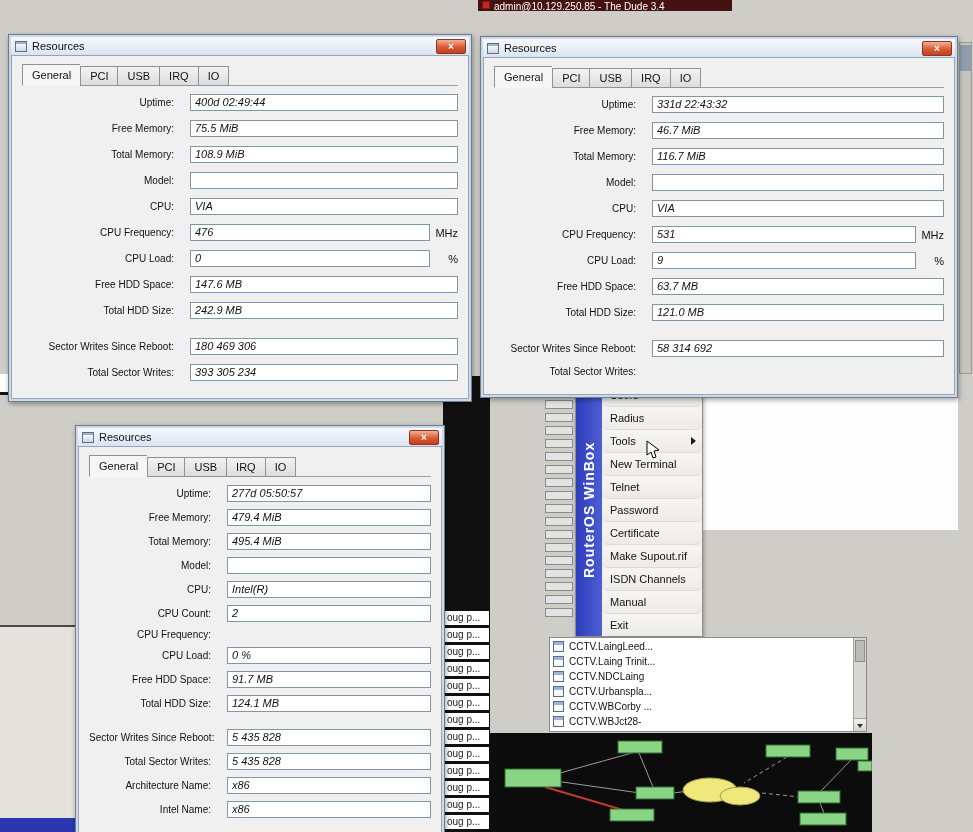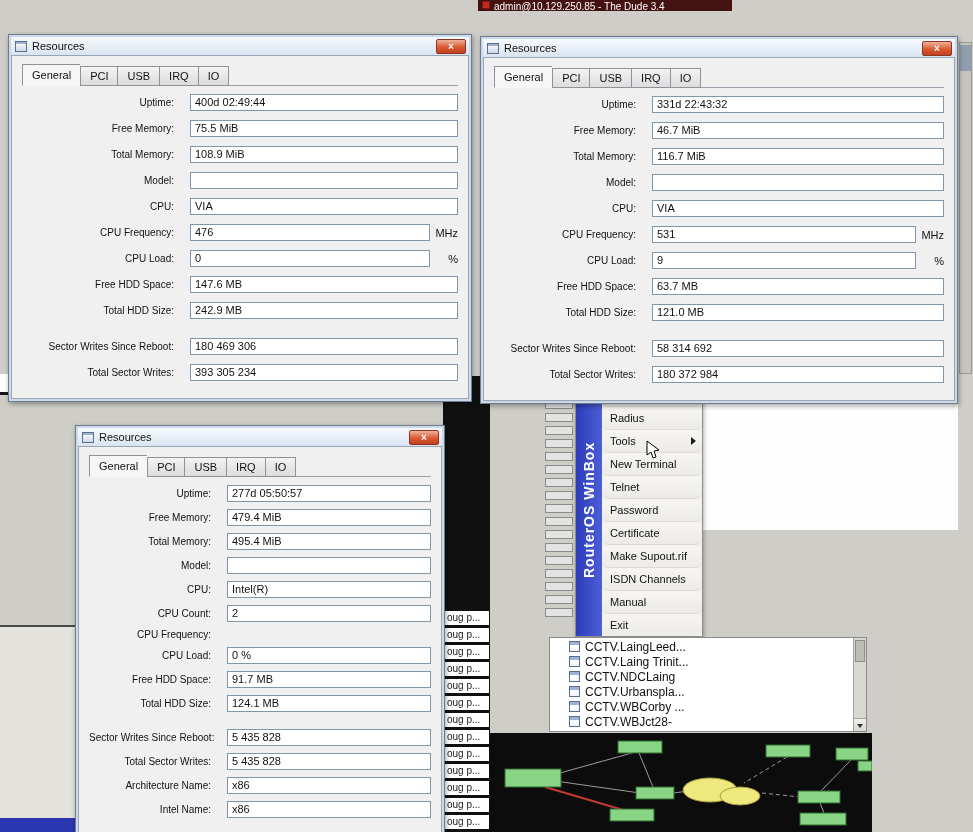--- a/index.html
+++ b/index.html
@@ -46,21 +46,21 @@
        background:linear-gradient(#f3f3f3,#dcdcdc);border:1px solid #8d929b;border-right:none;}
   .tab:last-child{border-right:1px solid #8d929b;}
   .tab.active{background:#f6f6f6;border-bottom:1px solid #f6f6f6;padding-top:4px;padding-bottom:4px;}
   .frow{display:flex;align-items:center;margin-bottom:9px;}
   .res-window[data-win="2"] .frow{margin-bottom:7px;}
   .flabel{text-align:right;padding-right:16px;font-size:10px;white-space:nowrap;flex:none;}
   .res-window[data-win="0"] .flabel{width:168px;}
   .res-window[data-win="1"] .flabel{width:158px;}
   .res-window[data-win="2"] .flabel{width:138px;}
   .fbox{flex:1;height:17px;border:1px solid #7f96ad;background:#fff;font-size:11px;
-        line-height:15px;padding:0 4px;white-space:nowrap;overflow:hidden;}
+        line-height:15px;padding:0 4px;white-space:nowrap;overflow:hidden;font-style:italic;}
   .funit{width:28px;font-size:11px;text-align:right;flex:none;}
   .fgap{height:10px;}
 
   
   #winbox-menu{left:575px;top:383px;width:128px;height:254px;display:flex;
                border:1px solid #8d8d8d;background:#f1f0ed;box-shadow:1px 2px 4px rgba(0,0,0,.3);}
   #menu-banner{width:26px;background:linear-gradient(90deg,#4d5fd4,#2c3cba);color:#fff;
                font-size:14px;font-weight:bold;letter-spacing:1px;writing-mode:vertical-rl;
                transform:rotate(180deg);text-align:center;line-height:26px;}
   #menu-items{flex:1;display:flex;flex-direction:column;}
@@ -68,21 +68,21 @@
              border-bottom:1px solid #dedbd4;background:linear-gradient(#f6f5f2,#ecebe7);
              white-space:nowrap;overflow:hidden;border-radius:7px;}
   .menu-item:last-child{border-bottom:none;}
   .submenu-arrow{position:absolute;right:6px;top:7px;width:0;height:0;
                  border-left:5px solid #1b1b1b;border-top:4px solid transparent;border-bottom:4px solid transparent;}
 
   
   #device-list{left:549px;top:637px;width:318px;height:95px;background:#fff;
                border:1px solid #8a8a8a;display:flex;}
   #device-rows{flex:1;padding-top:1px;overflow:hidden;}
-  .dev-row{height:15px;display:flex;align-items:center;font-size:12px;padding-left:19px;
+  .dev-row{height:15px;display:flex;align-items:center;font-size:10px;padding-left:3px;
            white-space:nowrap;overflow:hidden;}
   .dev-icon{width:11px;height:11px;margin-right:5px;background:linear-gradient(#fff 55%,#eef2fa);
             border:1px solid #5a6b8c;box-shadow:inset 0 3px 0 #9db3d8;flex:none;}
   #device-scrollbar{width:13px;background:#d9d7d2;border-left:1px solid #a5a39e;position:relative;}
   #device-scroll-thumb{position:absolute;left:1px;top:2px;width:10px;height:22px;
                        background:#bdbbb6;border:1px solid #908e89;}
   #device-scroll-down{position:absolute;left:0;bottom:0;width:12px;height:13px;
                       background:linear-gradient(#f2f1ee,#d8d6d1);border-top:1px solid #a5a39e;}
   #device-scroll-down:after{content:"";position:absolute;left:3px;top:5px;
                       border-top:4px solid #333;border-left:3px solid transparent;border-right:3px solid transparent;}
@@ -337,21 +337,20 @@
         <label class="flabel">Total HDD Size:</label>
         <span class="fbox">121.0 MB</span>
       </div>
       <div class="fgap"></div>
       <div class="frow">
         <label class="flabel">Sector Writes Since Reboot:</label>
         <span class="fbox">58 314 692</span>
       </div>
       <div class="frow">
         <label class="flabel">Total Sector Writes:</label>
-        <span class="fbox">180 372 984</span>
       </div>
     </div>
   </div>
 <div class="res-window z40" data-win="2" style="left:75px;top:405px;width:370px;">
     <div class="titlebar">
       <span class="title-icon"></span>
       <span class="title-text">Resources</span>
       <span class="close-btn">×</span>
     </div>
     <div class="win-body">

